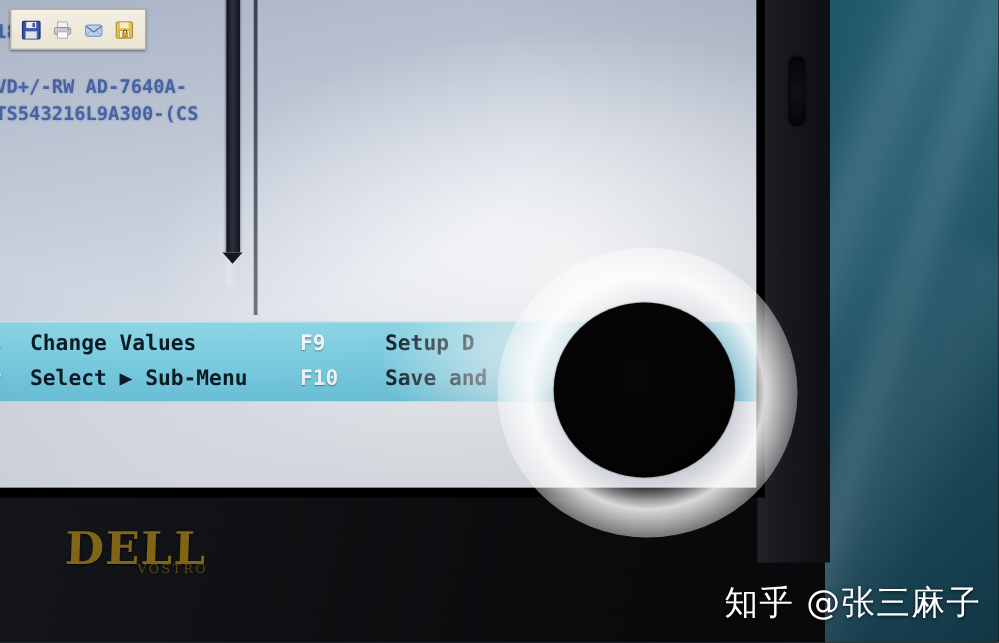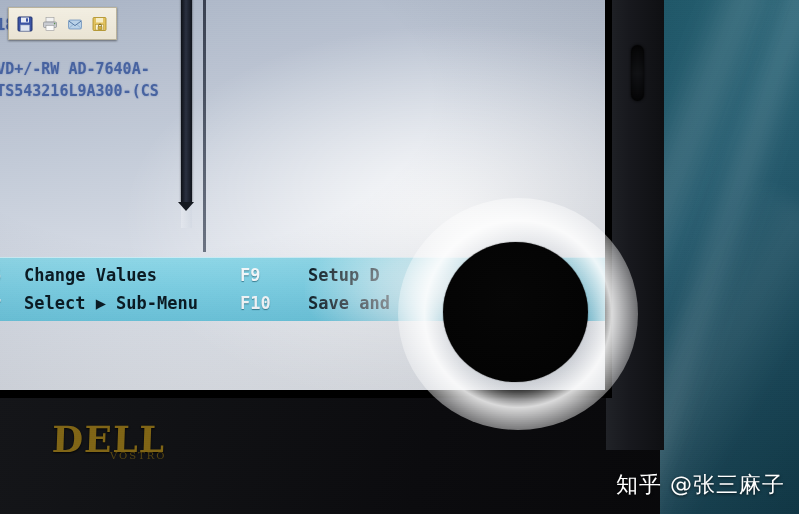--- a/index.html
+++ b/index.html
@@ -252,21 +252,21 @@
     justify-content: center;
     border: 1px solid transparent;
   }
 
   
   .watermark {
     position: absolute;
     right: 14px;
     bottom: 14px;
     font-family: "DejaVu Sans", sans-serif;
-    font-size: 22px;
+    font-size: 27px;
     color: #ffffff;
     letter-spacing: 1px;
     text-shadow: 0 1px 3px rgba(0,0,0,0.75);
     white-space: nowrap;
   }
 
   
   .grain {
     position: absolute;
     inset: 0;

